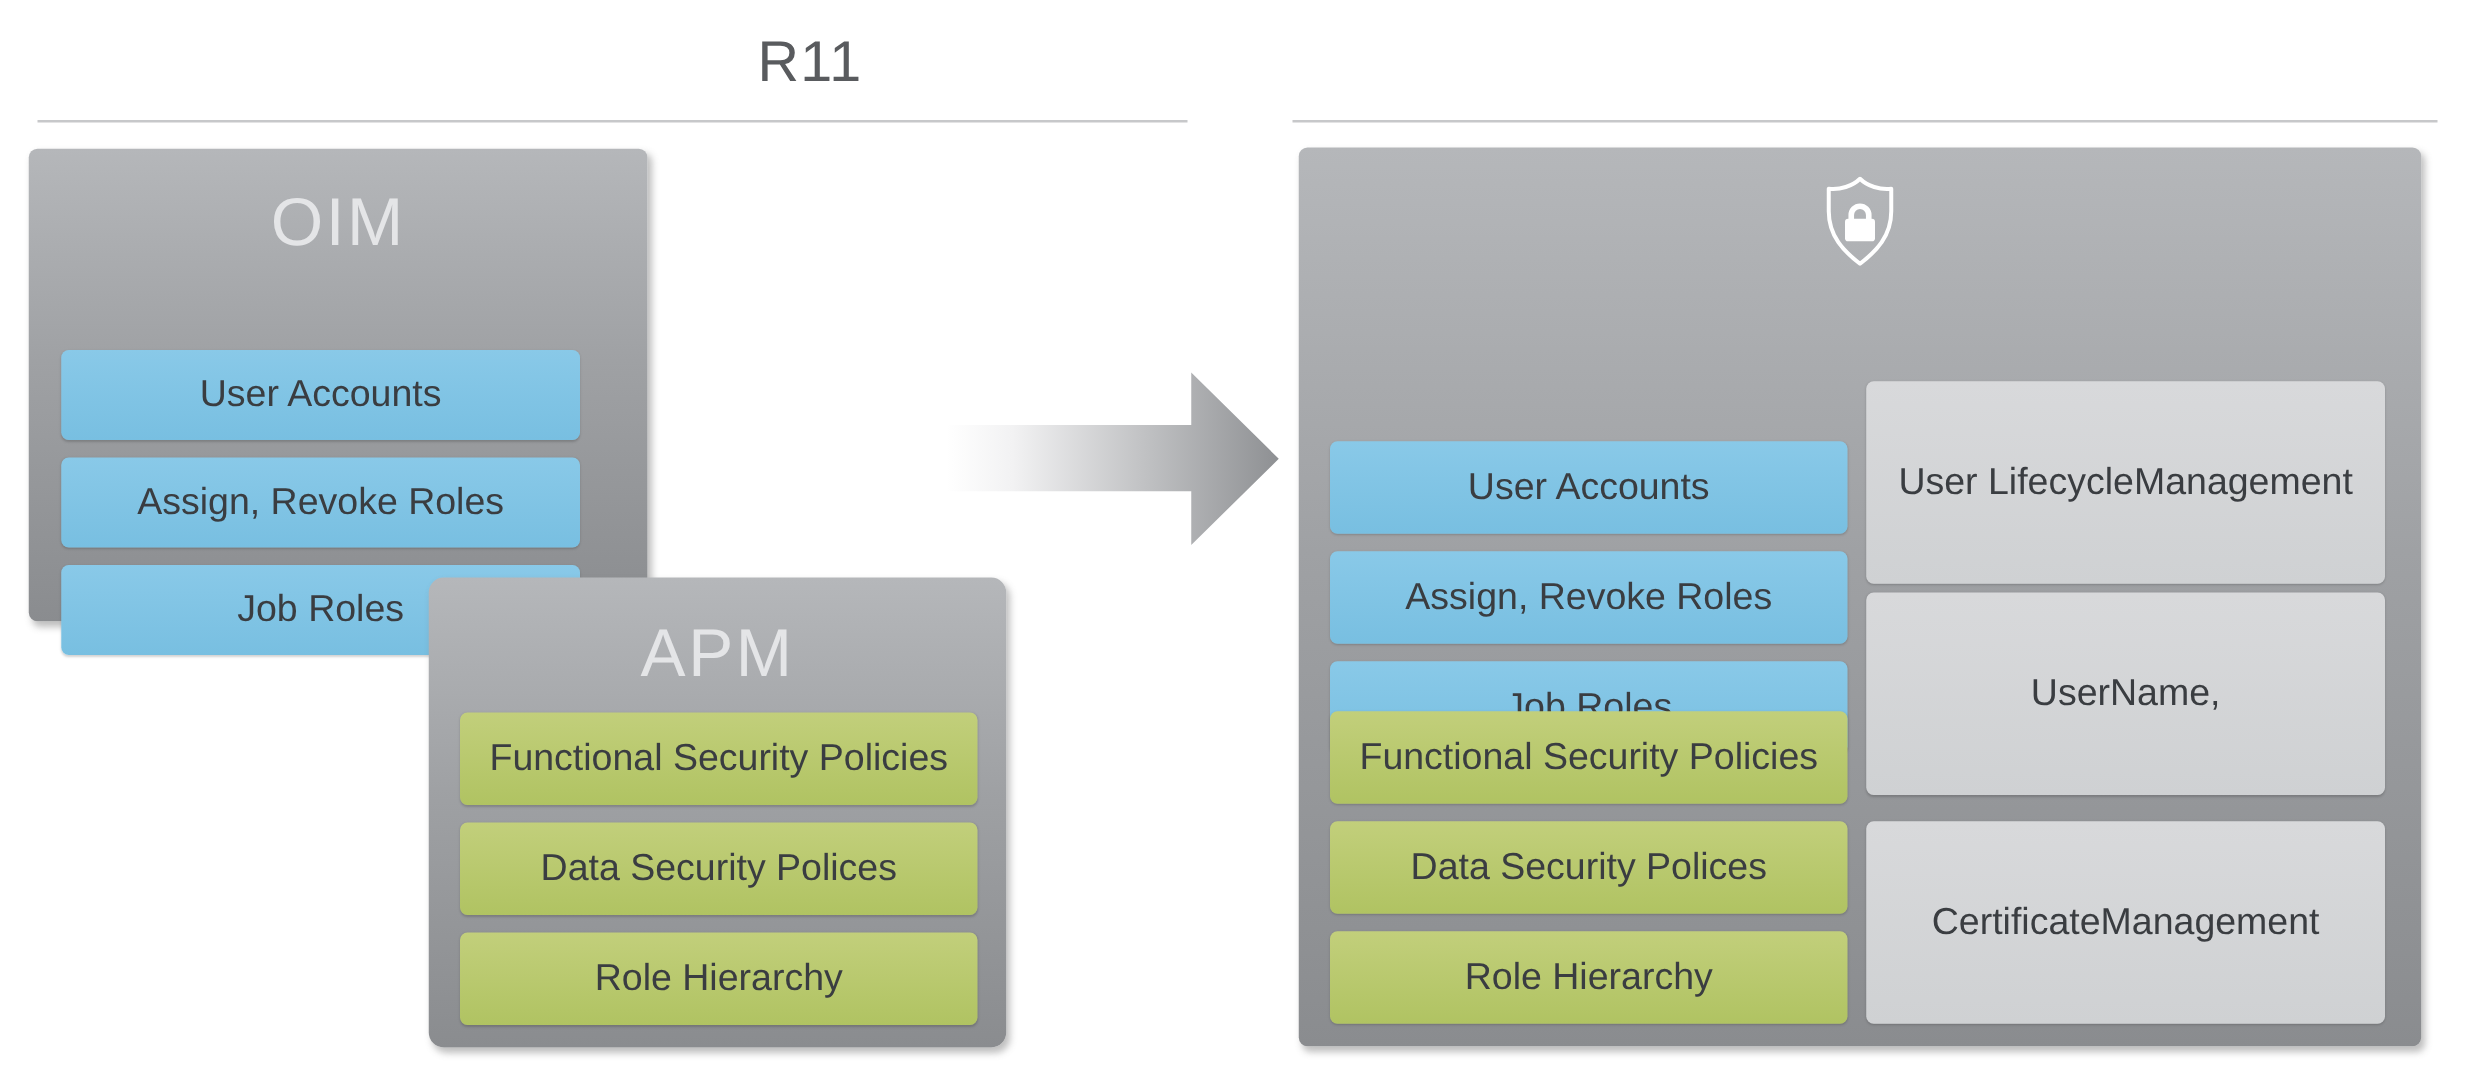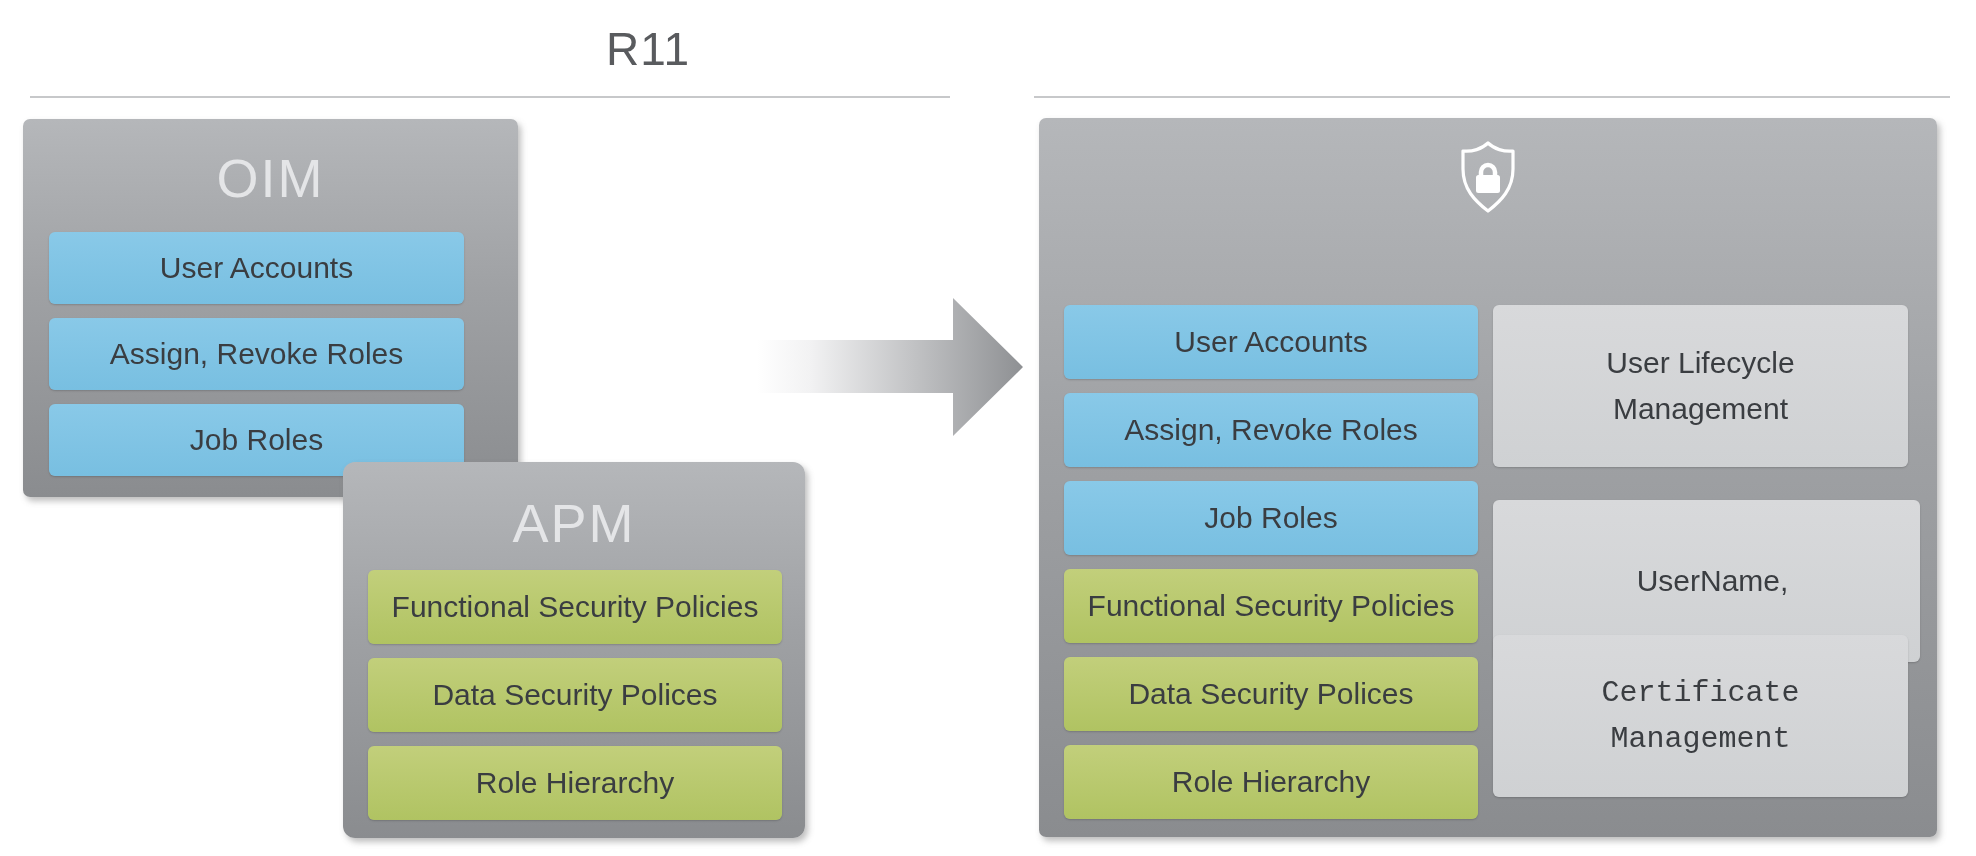--- a/index.html
+++ b/index.html
@@ -38,41 +38,41 @@
     position:absolute;left:0;top:102px;width:100%;text-align:center;
     font-size:52px;line-height:60px;color:#FDFDFD;letter-spacing:1px;
   }
 
   
   .row{
     position:absolute;border-radius:6px;text-align:center;
     font-size:30px;color:#3A3D41;white-space:nowrap;
     box-shadow:0 1px 2px rgba(0,0,0,0.18);
   }
-  .row-blue{background:linear-gradient(180deg,#89C9E8 0%,#78BFE1 100%);}
+  .row-blue{background:linear-gradient(180deg,#89C9E8 0%,#78BFE1 100%);margin-top:48px;}
   .row-green{background:linear-gradient(180deg,#C2CF7B 0%,#B0C362 100%);}
 
   .oim .row{left:26px;width:415px;height:72px;line-height:72px;}
   .oim-r0{top:113px;} .oim-r1{top:199px;} .oim-r2{top:285px;}
 
   .apm .row{left:25px;width:414px;height:74px;line-height:74px;}
   .apm-r0{top:108px;} .apm-r1{top:196px;} .apm-r2{top:284px;}
 
   .sc .row{left:25px;width:414px;height:74px;line-height:74px;}
   .sc-r0{top:187px;} .sc-r1{top:275px;} .sc-r2{top:363px;}
   .sc-r3{top:451px;} .sc-r4{top:539px;} .sc-r5{top:627px;}
 
   .gray-card{
     position:absolute;left:454px;width:415px;height:162px;border-radius:6px;
     background:linear-gradient(180deg,#D8D9DB 0%,#CFD1D3 100%);
     box-shadow:0 1px 2px rgba(0,0,0,0.18);
-    display:flex;flex-direction:column;align-items:center;justify-content:center;
+    display:flex;flex-direction:row;align-items:center;justify-content:center;
     font-size:30px;line-height:46px;color:#3A3D41;text-align:center;
   }
-  .sc-c0{top:187px;} .sc-c1{top:382px;padding-left:12px;} .sc-c2{top:517px;font-family:Liberation Mono, monospace;}
+  .sc-c0{top:187px;} .sc-c1{top:356px;} .sc-c2{top:539px;}
 
   
   .arrow{position:absolute;left:750px;top:290px;}
   .shield{position:absolute;left:420px;top:22px;}
 </style>
 </head>
 <body>
 
 <div class="page">
 

